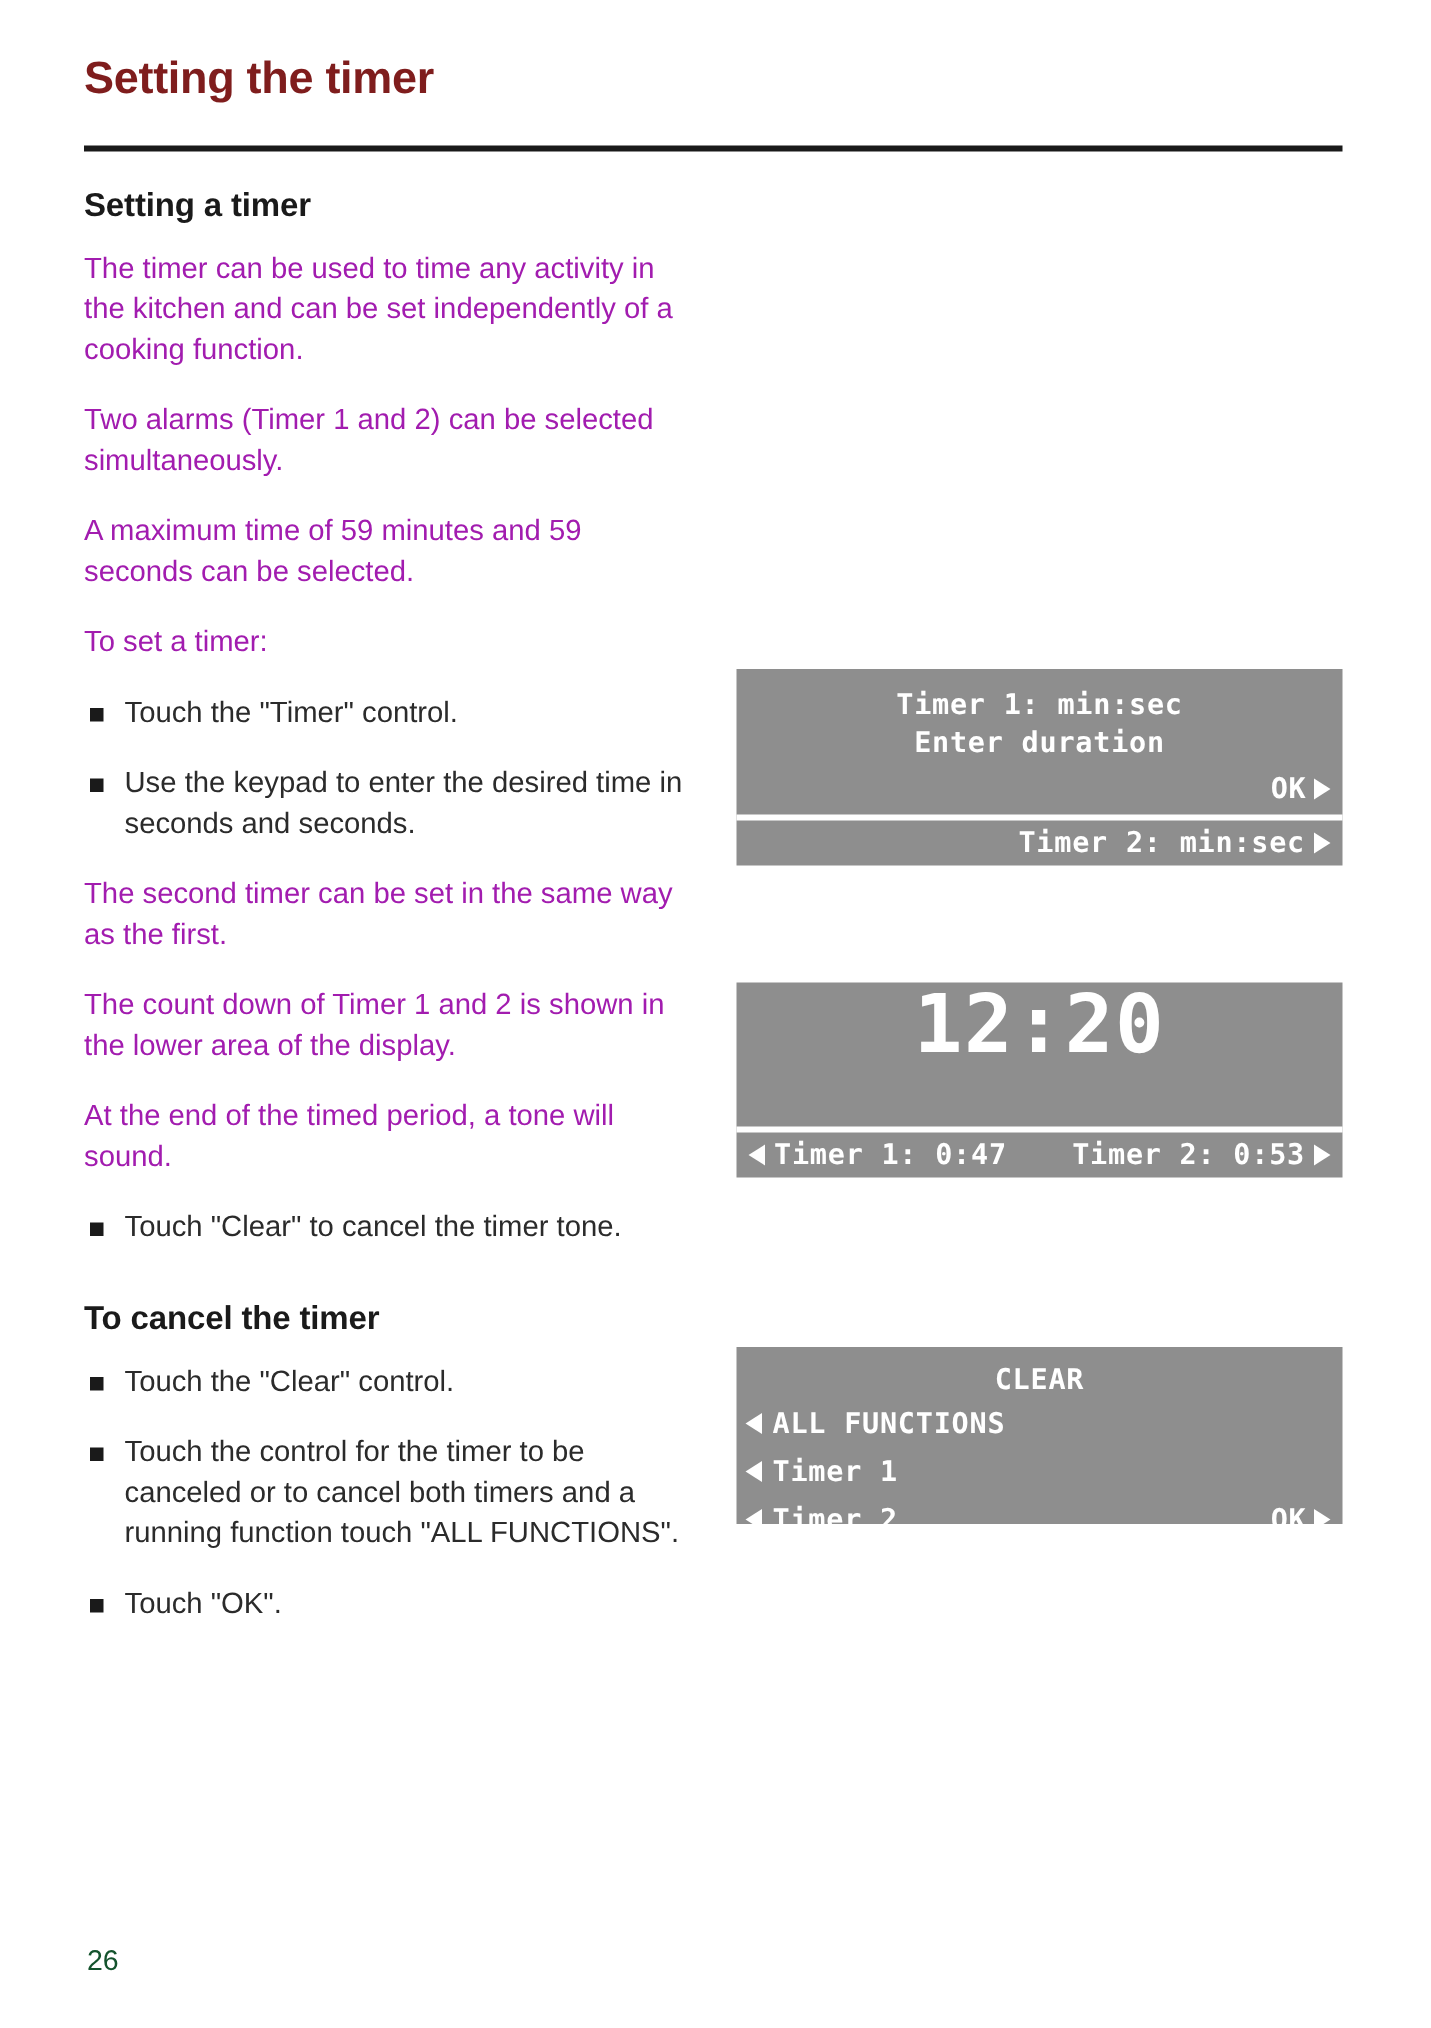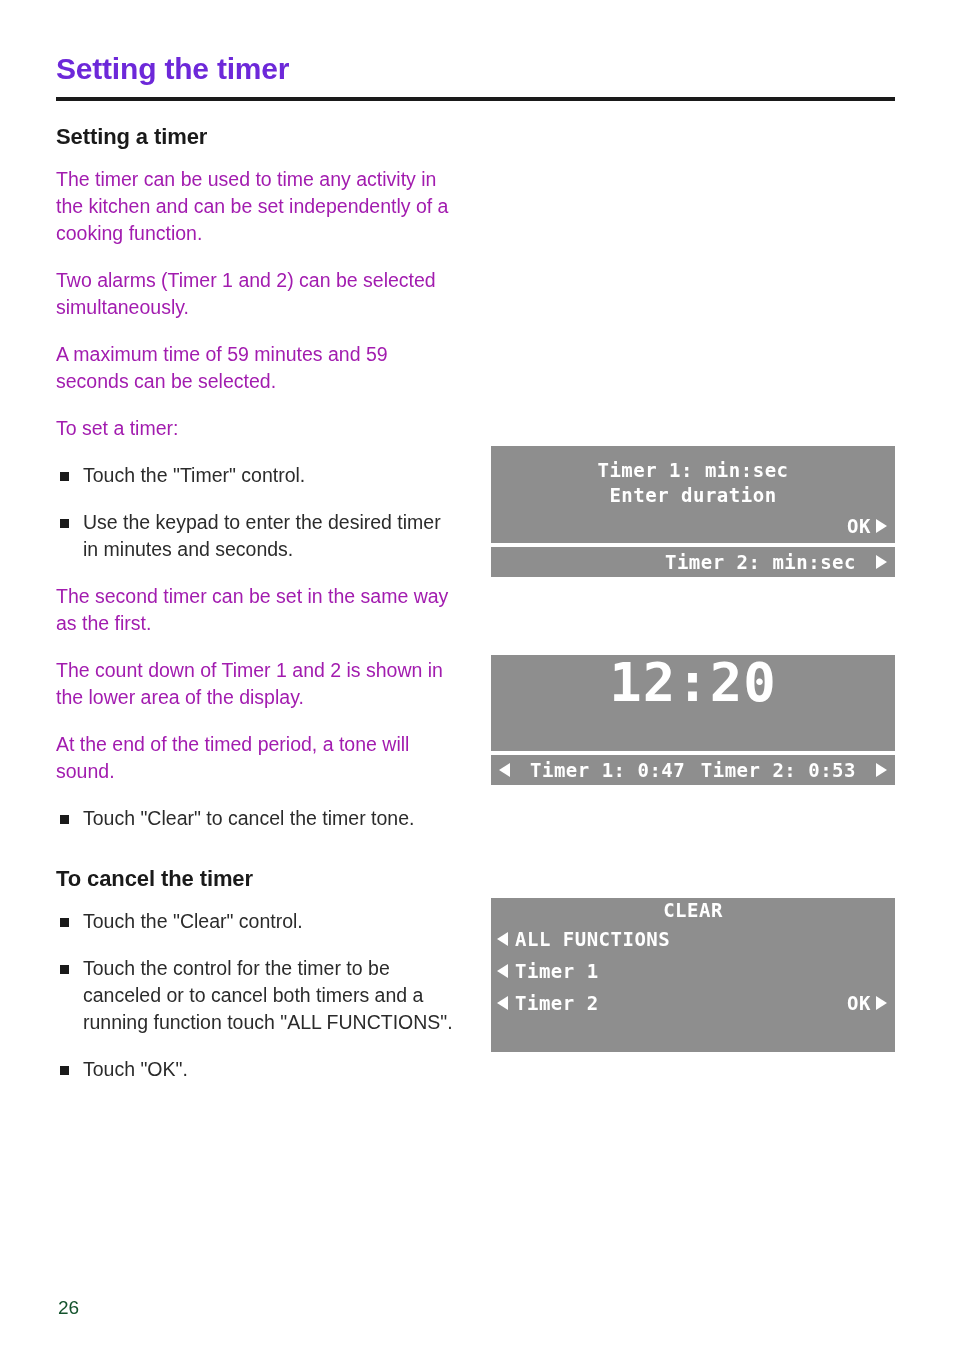--- a/index.html
+++ b/index.html
@@ -21,25 +21,25 @@
     position: absolute;
     left: 0; top: 0;
     width: 954px;
     height: 1352px;
   }
 
   
   .page-title {
     position: absolute;
     left: 56px;
-    top: 52px;
+    top: 36px;
     font-size: 30px;
     font-weight: bold;
     letter-spacing: -0.2px;
-    color: #6d28d9;
+    color: #7f1d1d;
   }
   .title-rule {
     position: absolute;
     left: 56px;
     top: 97px;
     width: 839px;
     height: 4px;
     background: #1a1a1a;
   }
 
@@ -136,21 +136,21 @@
     display: flex;
     align-items: center;
     gap: 5px;
   }
   .lcd-left-txt {
     font-size: 19px;
     letter-spacing: 0.5px;
     font-weight: bold;
     display: flex;
     align-items: center;
-    gap: 20px;
+    gap: 6px;
   }
   .bar-spacer { flex: 1 1 auto; }
 
   
   .arrow-r {
     width: 0; height: 0;
     border-top: 7px solid transparent;
     border-bottom: 7px solid transparent;
     border-left: 11px solid #ffffff;
     display: inline-block;
@@ -187,21 +187,22 @@
     font-size: 54px;
     font-weight: bold;
     letter-spacing: 1px;
     line-height: 56px;
     font-family: "DejaVu Sans Mono", "Liberation Mono", monospace;
   }
 
   
   #lcd-clear { top: 898px; }
   #lcd-clear .lcd-main {
-    height: 154px;
+    height: 118px;
+    padding-top: 10px;
   }
   .menu-row {
     position: relative;
     height: 32px;
     display: flex;
     align-items: center;
     padding-left: 6px;
     font-size: 19px;
     letter-spacing: 0.5px;
     font-weight: bold;
@@ -241,21 +242,21 @@
     <p class="body">A maximum time of 59 minutes and 59 seconds can be selected.</p>
     <p class="body">To set a timer:</p>
 
     <ul class="bullets">
       <li>
         <span class="sq"></span>
         <span>Touch the "Timer" control.</span>
       </li>
       <li>
         <span class="sq"></span>
-        <span>Use the keypad to enter the desired timer in minutes and seconds.</span>
+        <span>Use the keypad to enter the desired time in seconds and seconds.</span>
       </li>
     </ul>
 
     <p class="body">The second timer can be set in the same way as the first.</p>
     <p class="body">The count down of Timer 1 and 2 is shown in the lower area of the display.</p>
     <p class="body">At the end of the timed period, a tone will sound.</p>
 
     <ul class="bullets">
       <li>
         <span class="sq"></span>

